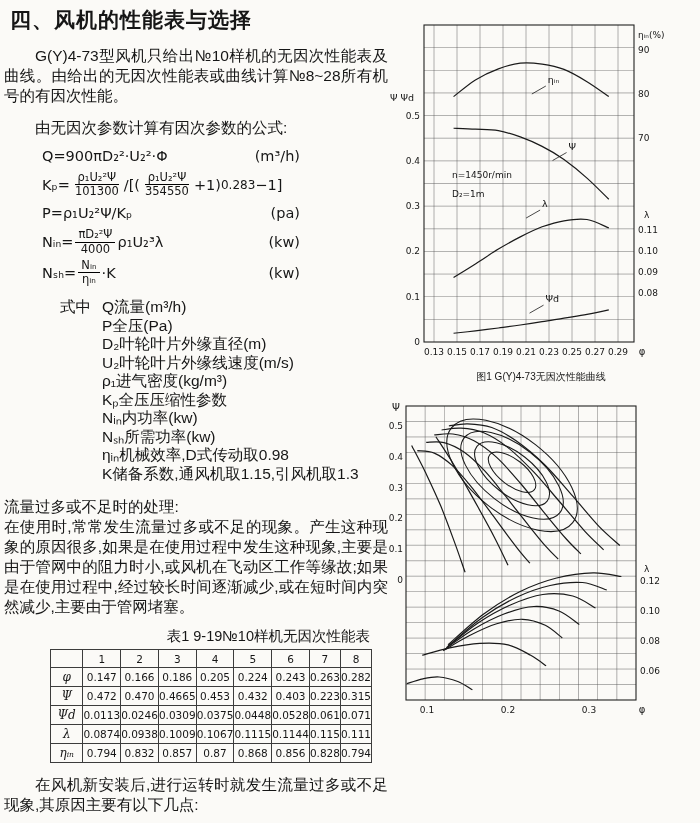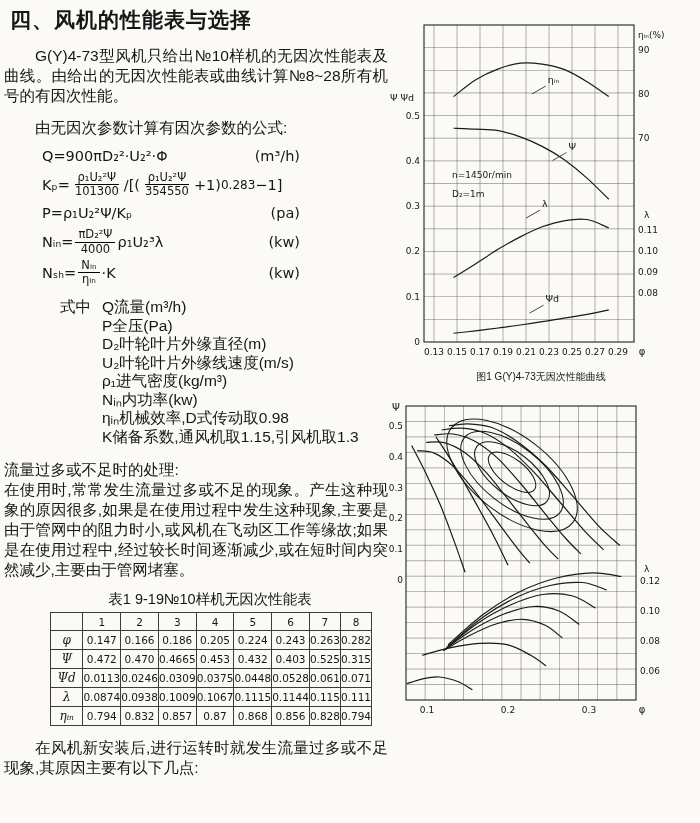--- a/index.html
+++ b/index.html
@@ -15,21 +15,21 @@
   .frow{display:flex;align-items:center;margin:3px 0;min-height:24px;}
   .funit{margin-left:auto;}
   .frac{display:inline-flex;flex-direction:column;align-items:center;vertical-align:middle;
         font-size:11.5px;line-height:1.15;margin:0 2px;}
   .frac .num{padding:0 3px;border-bottom:1px solid #000000;}
   .frac .den{padding:0 3px;}
   sup.tiny{font-size:12px;}
   .where-block{position:relative;padding-left:98px;margin:12px 0 14px 0;font-size:15.5px;line-height:18.5px;}
   .where-label{position:absolute;left:56px;top:0;}
   .defs div{margin:0;}
-  .tbl-caption{margin:10px 0 3px 46px;width:320px;text-align:center;font-size:14.5px;}
+  .tbl-caption{margin:10px 0 3px 46px;width:320px;text-align:right;font-size:14.5px;}
   table.perf{border-collapse:collapse;margin-left:46px;width:322px;
              font-family:"DejaVu Sans",sans-serif;}
   table.perf td,table.perf th{border:1px solid #3c3c3c;text-align:center;
              font-size:10.5px;font-weight:normal;padding:2px 0;height:13px;}
   table.perf td.rowlab{font-family:"DejaVu Serif",serif;font-style:italic;font-size:12px;width:34px;}
   .closing{margin-top:12px;}
   .fig-caption{width:310px;text-align:center;font-size:10px;margin:2px 0 14px 0;}
   svg text{font-family:"DejaVu Sans",sans-serif;fill:#161616;}
 </style>
 </head>
@@ -88,21 +88,23 @@
     </div>
 
     <div class="where-block">
       <span class="where-label">式中</span>
       <div class="defs">
         <div>Q流量(m³/h)</div>
         <div>P全压(Pa)</div>
         <div>D₂叶轮叶片外缘直径(m)</div>
         <div>U₂叶轮叶片外缘线速度(m/s)</div>
         <div>ρ₁进气密度(kg/m³)</div>
+        <div>Kₚ全压压缩性参数</div>
         <div>Nᵢₙ内功率(kw)</div>
+        <div>Nₛₕ所需功率(kw)</div>
         <div>ηᵢₙ机械效率,D式传动取0.98</div>
         <div>K储备系数,通风机取1.15,引风机取1.3</div>
       </div>
     </div>
 
     <div class="para">流量过多或不足时的处理:</div>
     <div class="para">在使用时,常常发生流量过多或不足的现象。产生这种现象的原因很多,如果是在使用过程中发生这种现象,主要是由于管网中的阻力时小,或风机在飞动区工作等缘故;如果是在使用过程中,经过较长时间逐渐减少,或在短时间内突然减少,主要由于管网堵塞。</div>
 
     <div class="tbl-caption">表1 9-19№10样机无因次性能表</div>
     <table class="perf">
@@ -132,21 +134,21 @@
             <td>0.282</td>
           </tr>
           <tr>
             <td class="rowlab">Ψ</td>
             <td>0.472</td>
             <td>0.470</td>
             <td>0.4665</td>
             <td>0.453</td>
             <td>0.432</td>
             <td>0.403</td>
-            <td>0.525</td>
+            <td>0.223</td>
             <td>0.315</td>
           </tr>
           <tr>
             <td class="rowlab">Ψd</td>
             <td>0.0113</td>
             <td>0.0246</td>
             <td>0.0309</td>
             <td>0.0375</td>
             <td>0.0448</td>
             <td>0.0528</td>

